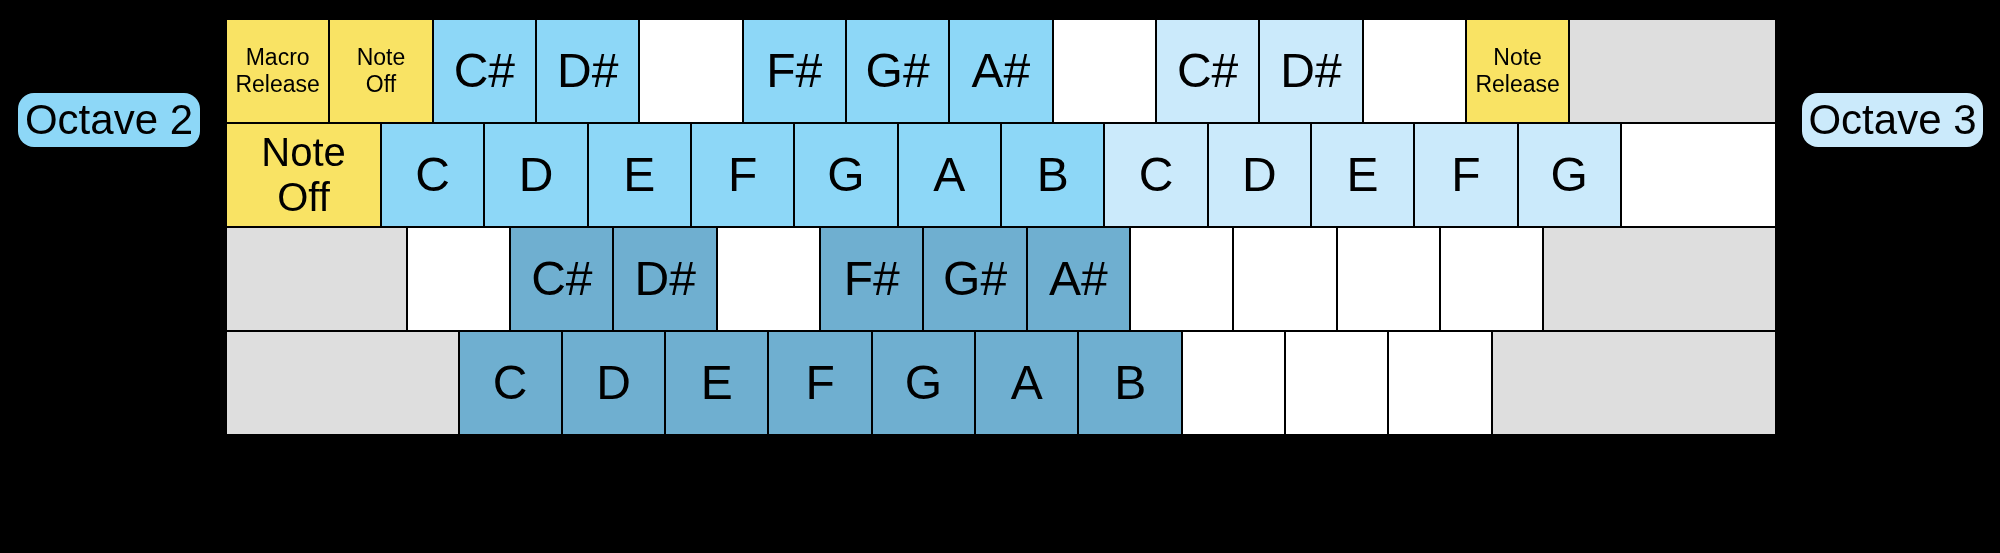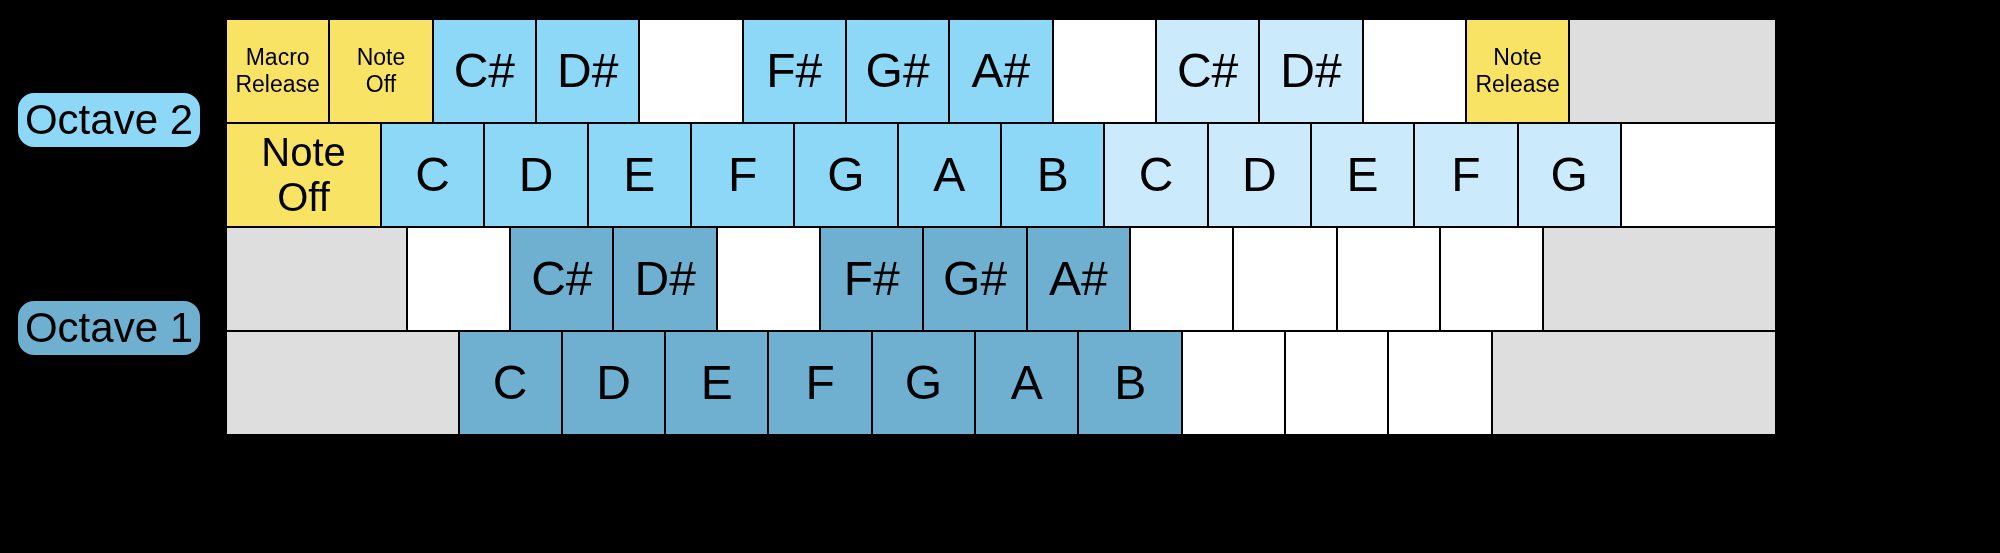--- a/index.html
+++ b/index.html
@@ -68,21 +68,21 @@
   }
   .pill-octave2 { left: 18px;   top: 93px;  width: 182px; background: var(--octave2); }
   .pill-octave1 { left: 18px;   top: 301px; width: 182px; background: var(--octave1); }
   .pill-octave3 { left: 1802px; top: 93px;  width: 181px; background: var(--octave3); }
 </style>
 </head>
 <body>
 
 <div class="stage">
   <div class="pill pill-octave2">Octave 2</div>
-  <div class="pill pill-octave1">Octave 1</div>
+  <div class="pill pill-octave3">Octave 3</div>
 
   <div class="keyboard">
       <div class="row">
         <div class="key c-yellow small" style="flex-basis: calc(6.66667% + 2px);">Macro
 Release</div>
         <div class="key c-yellow small" style="flex-basis: calc(6.66667% + 2px);">Note
 Off</div>
         <div class="key c-octave2" style="flex-basis: calc(6.66667% + 2px);">C#</div>
         <div class="key c-octave2" style="flex-basis: calc(6.66667% + 2px);">D#</div>
         <div class="key c-white" style="flex-basis: calc(6.66667% + 2px);"></div>

